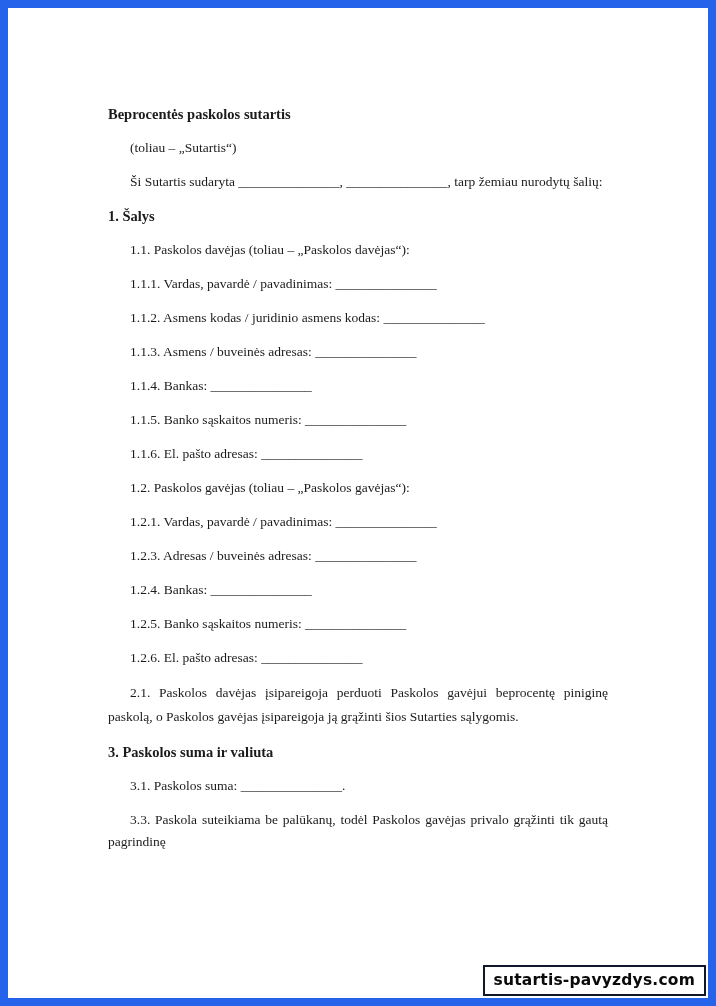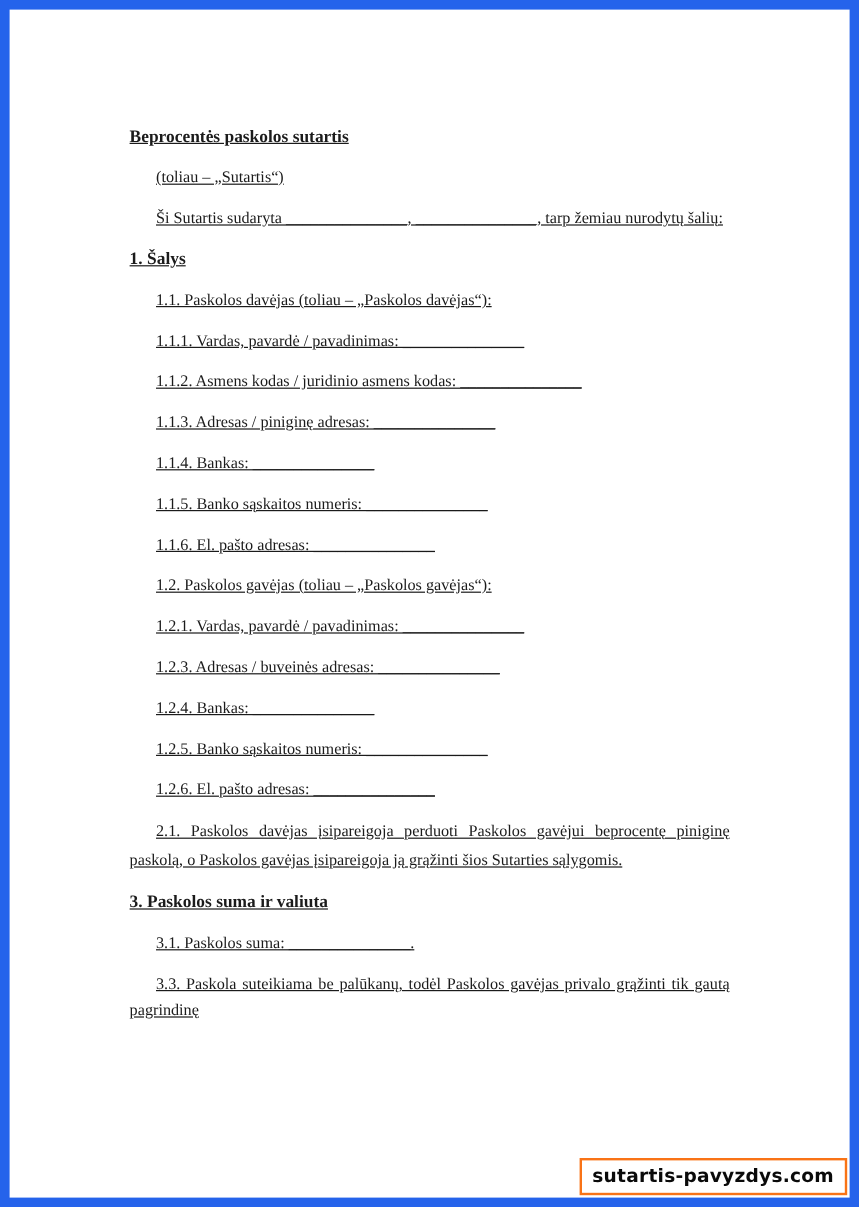--- a/index.html
+++ b/index.html
@@ -19,21 +19,20 @@
     overflow: hidden;
   }
   .content {
     position: absolute;
     top: 95px; left: 100px; right: 100px;
   }
   .line {
     font-size: 13.5px;
     line-height: 22px;
     margin: 0 0 12px 0;
-    text-decoration: underline;
   }
   .title, .heading {
     font-weight: bold;
     font-size: 14.5px;
   }
   .indent { text-indent: 22px; }
   .nowrap { white-space: nowrap; }
   .para {
     text-align: justify;
     text-indent: 22px;
@@ -41,21 +40,21 @@
   }
   .para-last {
     text-align: justify;
     text-align-last: justify;
     text-indent: 22px;
   }
   .watermark {
     position: absolute;
     right: 2px; bottom: 2px;
     background: #ffffff;
-    border: 2px solid #f97316;
+    border: 2px solid #0f172a;
     padding: 4px 9px 5px 9px;
     font-family: "DejaVu Sans", sans-serif;
     font-weight: bold;
     font-size: 15.5px;
     color: #0a0a0a;
     letter-spacing: 0.2px;
     cursor: pointer;
   }
 </style>
 </head>
@@ -67,21 +66,21 @@
     <p class="line title">Beprocentės paskolos sutartis</p>
 
     <p class="line indent">(toliau – „Sutartis“)</p>
     <p class="line indent nowrap">Ši Sutartis sudaryta _______________, _______________, tarp žemiau nurodytų šalių:</p>
 
     <p class="line heading">1. Šalys</p>
 
     <p class="line indent">1.1. Paskolos davėjas (toliau – „Paskolos davėjas“):</p>
     <p class="line indent">1.1.1. Vardas, pavardė / pavadinimas: _______________</p>
     <p class="line indent">1.1.2. Asmens kodas / juridinio asmens kodas: _______________</p>
-    <p class="line indent">1.1.3. Adresas / piniginę adresas: _______________</p>
+    <p class="line indent">1.1.3. Asmens / buveinės adresas: _______________</p>
     <p class="line indent">1.1.4. Bankas: _______________</p>
     <p class="line indent">1.1.5. Banko sąskaitos numeris: _______________</p>
     <p class="line indent">1.1.6. El. pašto adresas: _______________</p>
 
     <p class="line indent">1.2. Paskolos gavėjas (toliau – „Paskolos gavėjas“):</p>
     <p class="line indent">1.2.1. Vardas, pavardė / pavadinimas: _______________</p>
     <p class="line indent">1.2.3. Adresas / buveinės adresas: _______________</p>
     <p class="line indent">1.2.4. Bankas: _______________</p>
     <p class="line indent">1.2.5. Banko sąskaitos numeris: _______________</p>
     <p class="line indent">1.2.6. El. pašto adresas: _______________</p>

